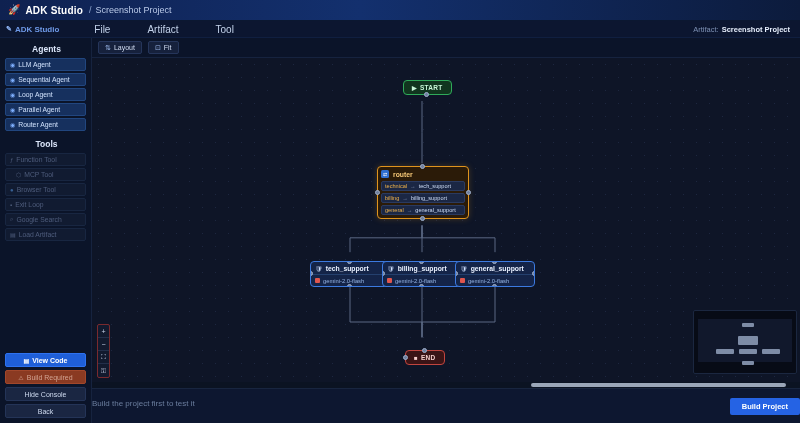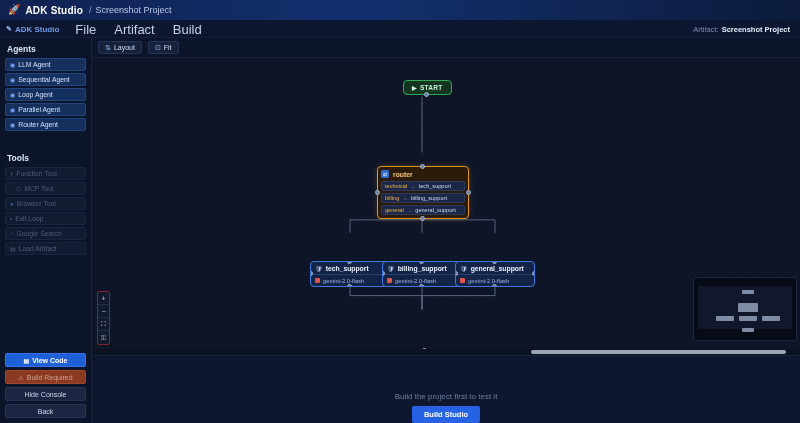--- a/index.html
+++ b/index.html
@@ -32,49 +32,49 @@
   
   .menubar {
     height: 17px;
     background: #0c1630;
     display: flex; align-items: center;
     padding: 0 6px;
     border-bottom: 1px solid #101f40;
   }
   .menu-brand { display:flex; align-items:center; color: #6f9ae8; font-size: 8px; font-weight: bold; margin-right: 16px; }
   .menu-brand .pen { margin-right: 3px; font-size: 7px; color:#8ab0f0; }
-  .menu-item { color: #c3d2ea; font-size: 13px; margin-right: 18px; cursor: default; }
+  .menu-item { color: #c3d2ea; font-size: 10px; margin-right: 18px; cursor: default; margin-left: 19px; }
   .menubar-right {
     margin-left: auto; display: flex; align-items: baseline; padding-right: 4px;
   }
   .menubar-right .lbl { color: #7d90b4; font-size: 7.5px; margin-right: 3px; }
   .menubar-right .val { color: #e6eefc; font-size: 7.5px; font-weight: bold; }
 
   
   .body { position: relative; display: flex; height: 385px; }
 
   
   .sidebar {
     width: 92px; flex: 0 0 92px;
     background: #0b1429;
     border-right: 1px solid #16233f;
     display: flex; flex-direction: column;
     padding: 4px 5px 5px 5px;
     position: relative;
   }
-  .side-head { color: #dce7fb; font-size: 8.5px; font-weight: bold; margin: 2px 0 4px 2px; }
+  .side-head { color: #dce7fb; font-size: 8.5px; font-weight: bold; margin: 2px 0 4px 2px; text-align: center; }
   .palette-item {
     height: 13px; margin-bottom: 2px;
     background: #16305e; border: 1px solid #21467f; border-radius: 2px;
     display: flex; align-items: center; padding: 0 4px;
     color: #cfe0fb; font-size: 6.8px;
     cursor: pointer;
   }
   .palette-item .pico { font-size: 6px; margin-right: 3px; color:#7fb0ff; }
-  .tools-head { margin-top: 20px; }
+  .tools-head { margin-top: 6px; }
   .tool-item {
     height: 13px; margin-bottom: 2px;
     background: #131d33; border: 1px solid #1b2a46; border-radius: 2px;
     display: flex; align-items: center; padding: 0 4px;
     color: #59688a; font-size: 6.8px;
     opacity: .85;
   }
   .tool-item .tico { font-size: 6px; margin-right: 3px; }
   .tool-item.indent { padding-left: 10px; }
 
@@ -202,22 +202,22 @@
     position:absolute; left:0; right:0; bottom:0; height:6px;
     background:#0b1322;
   }
   .hscroll .thumb {
     position:absolute; left:62%; width:36%; top:1px; height:4px;
     background:#9aa6b8; border-radius:2px;
   }
 
   
   .console {
-    height: 68px; background:#0d1730; border-top:1px solid #18253f;
-    display:flex; flex-direction:column; align-items:center; justify-content:flex-end;
+    height: 35px; background:#0d1730; border-top:1px solid #18253f;
+    display:flex; align-items:center; justify-content:space-between;
   }
   .console .msg { color:#6b7e9e; font-size:8px; margin-bottom:5px; }
   .console .build-btn {
     background:#2563e4; color:#fff; font-size:7.5px; font-weight:bold;
     border:none; border-radius:2px; padding: 4px 12px; cursor:pointer;
   }
 </style>
 </head>
 <body>
 
@@ -230,21 +230,21 @@
     <span class="proj-name">Screenshot Project</span>
   </div>
 
   <div class="menubar">
     <div class="menu-brand">
       <span class="pen">✎</span>
       <span>ADK Studio</span>
     </div>
     <div class="menu-item">File</div>
     <div class="menu-item">Artifact</div>
-    <div class="menu-item">Build</div>
+    <div class="menu-item">Tool</div>
     <div class="menubar-right">
       <span class="lbl">Artifact:</span>
       <span class="val">Screenshot Project</span>
     </div>
   </div>
 
   <div class="body">
 
     <div class="sidebar">
       <div class="side-head">Agents</div>
@@ -443,17 +443,17 @@
           </div>
         </div>
 
         <div class="hscroll">
           <div class="thumb"></div>
         </div>
       </div>
 
       <div class="console">
         <div class="msg">Build the project first to test it</div>
-        <button class="build-btn">Build Studio</button>
+        <button class="build-btn">Build Project</button>
       </div>
     </div>
   </div>
 </div>
 
 </body></html>

